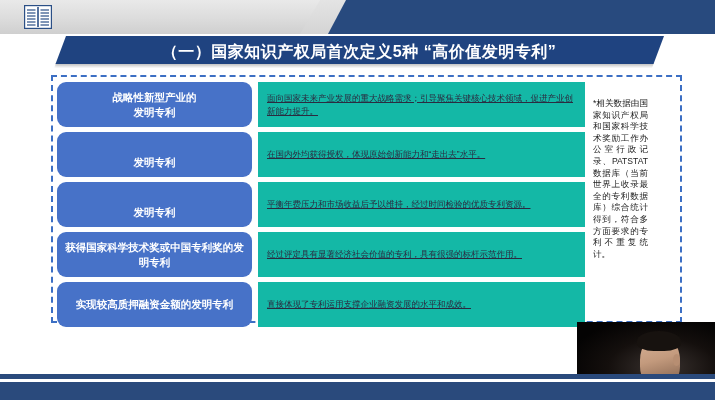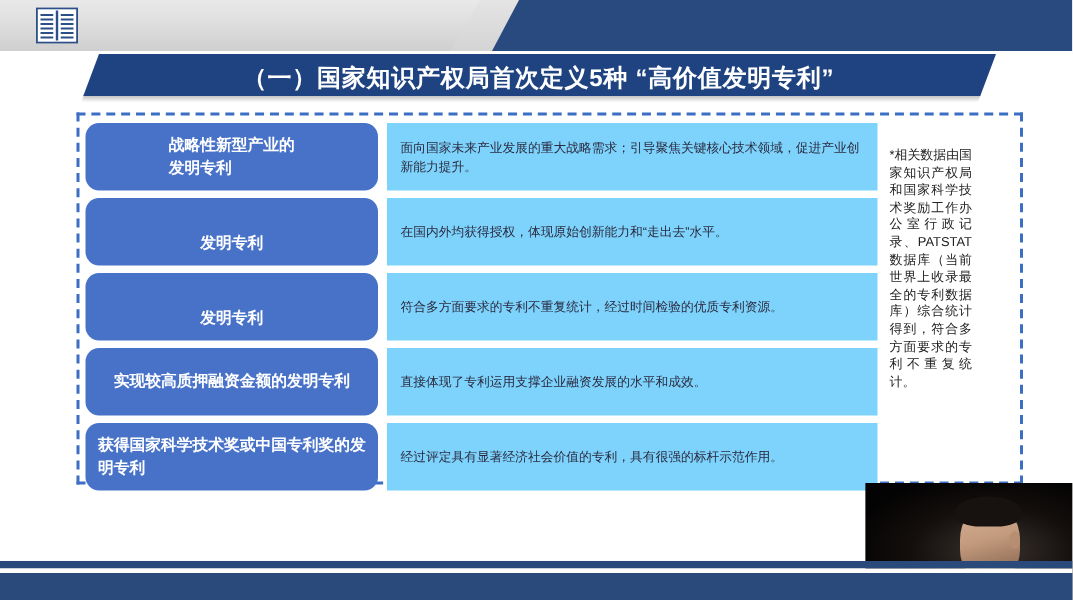--- a/index.html
+++ b/index.html
@@ -58,29 +58,29 @@
     position:absolute;left:51px;top:75px;width:631px;height:248px;
     border:2px dashed #3c6fc4;box-sizing:border-box;
   }
 
   
   .rows{position:absolute;left:57px;top:82px;width:528px;}
   .row{position:relative;height:45px;margin-bottom:5px;display:flex;align-items:stretch;}
   .row:last-child{margin-bottom:0;}
   .pill{
     width:195px;flex:0 0 195px;border-radius:9px;background:#4772c8;
-    display:flex;align-items:center;justify-content:center;
+    display:flex;align-items:center;justify-content:center;text-align:center;
     color:#ffffff;font-size:10.5px;font-weight:bold;line-height:15px;
     padding:0 7px;box-sizing:border-box;
   }
   .desc{
-    flex:1;margin-left:6px;background:#7dd3fc;
+    flex:1;margin-left:6px;background:#14b8a6;
     display:flex;align-items:center;
     color:#2b2b40;font-size:8.5px;line-height:13px;
-    padding:0 9px;box-sizing:border-box;
+    padding:0 9px;box-sizing:border-box;text-decoration:underline;
   }
 
   
   .note{
     position:absolute;left:593px;top:98px;width:55px;
     font-size:8.6px;line-height:11.6px;color:#222;
     text-align:justify;
   }
 
   
@@ -179,38 +179,38 @@
     <div class="desc">在国内外均获得授权，体现原始创新能力和“走出去”水平。</div>
   </div>
 
   <div class="row">
     <div class="pill">
       <span>
         <br>
         <span>发明专利</span>
       </span>
     </div>
-    <div class="desc">符合多方面要求的专利不重复统计，经过时间检验的优质专利资源。</div>
-  </div>
-
-  <div class="row">
-    <div class="pill">
-      <span>实现较高质押融资金额的发明专利</span>
-    </div>
-    <div class="desc">直接体现了专利运用支撑企业融资发展的水平和成效。</div>
+    <div class="desc">平衡年费压力和市场收益后予以维持，经过时间检验的优质专利资源。</div>
   </div>
 
   <div class="row">
     <div class="pill">
       <span>
         <span>获得国家科学技术奖或中国专利奖的发</span><br>
         <span>明专利</span>
       </span>
     </div>
     <div class="desc">经过评定具有显著经济社会价值的专利，具有很强的标杆示范作用。</div>
+  </div>
+
+  <div class="row">
+    <div class="pill">
+      <span>实现较高质押融资金额的发明专利</span>
+    </div>
+    <div class="desc">直接体现了专利运用支撑企业融资发展的水平和成效。</div>
   </div>
 
 </div>
 
 <div class="note">*相关数据由国家知识产权局和国家科学技术奖励工作办公室行政记录、PATSTAT数据库（当前世界上收录最全的专利数据库）综合统计得到，符合多方面要求的专利不重复统计。</div>
 
 <div class="video">
   <div class="vid-bg"></div>
   <div class="vid-shoulder"></div>
   <div class="vid-face"></div>

